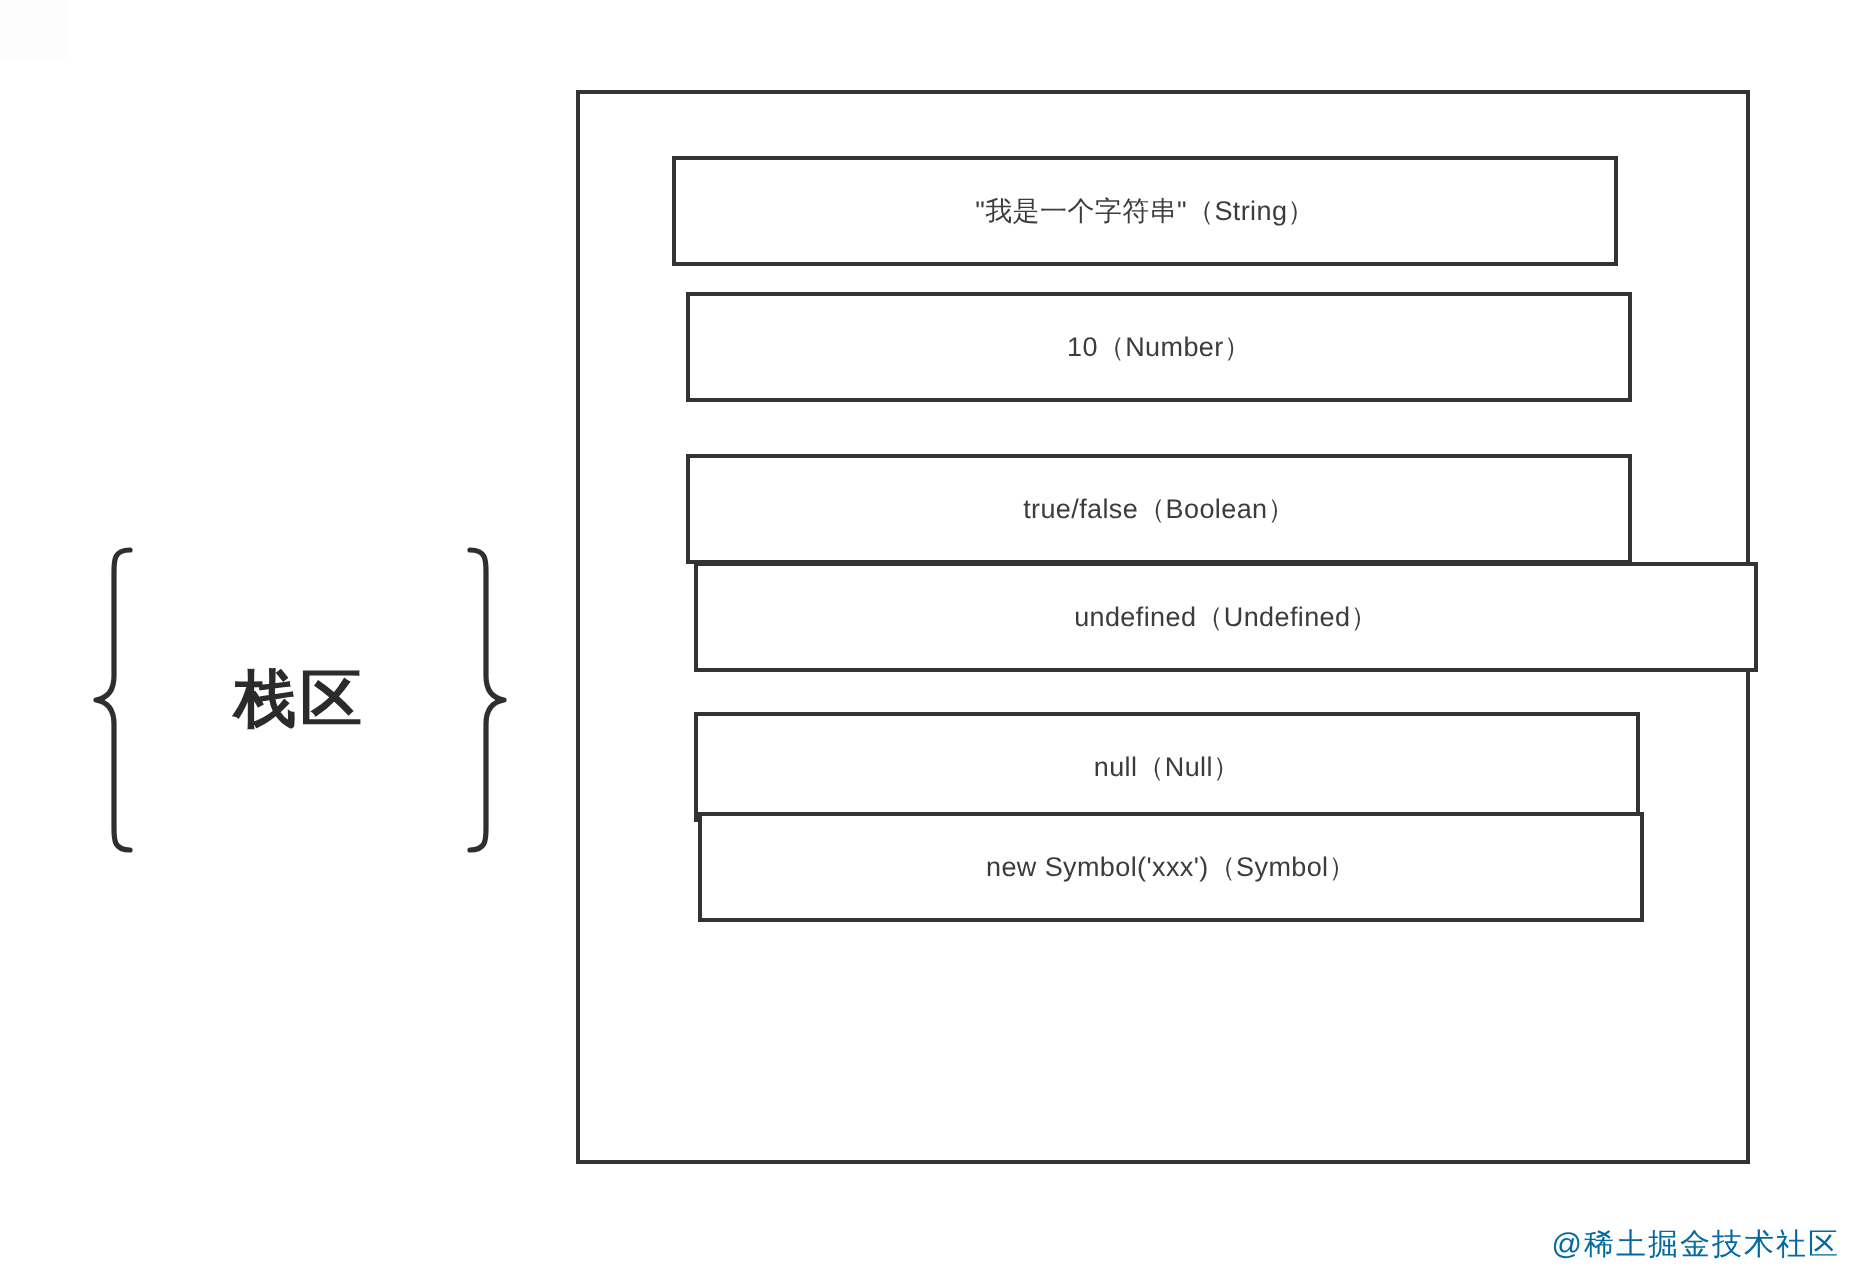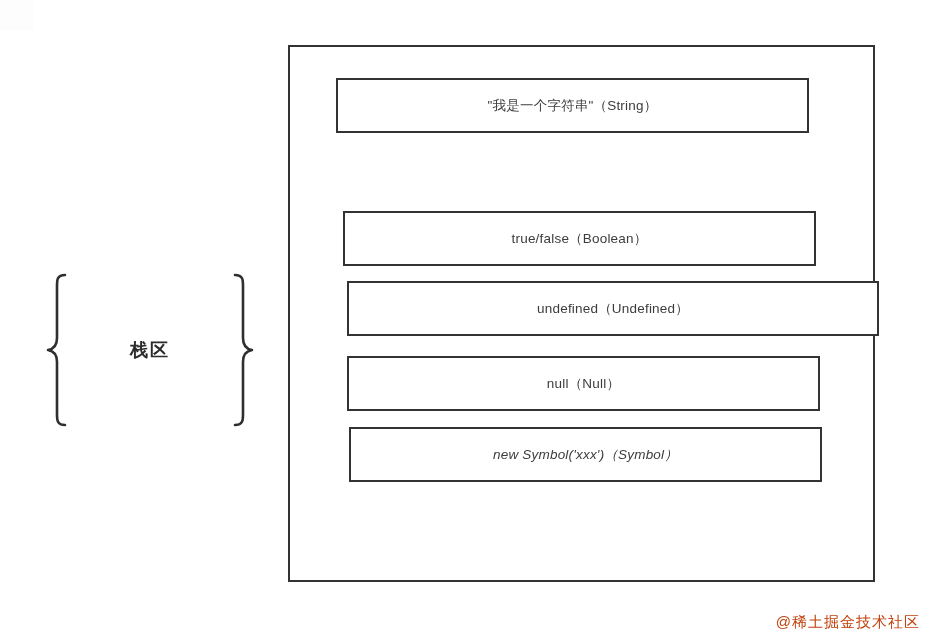--- a/index.html
+++ b/index.html
@@ -54,21 +54,21 @@
 
   .stack-label {
     position: absolute;
     left: 0;
     top: 0;
     width: 212px;
     height: 156px;
     display: flex;
     align-items: center;
     justify-content: center;
-    font-size: 18px;
+    font-size: 31px;
     font-weight: bold;
     letter-spacing: 2px;
     color: #2b2b2b;
   }
 
   
   .stack-container {
     position: absolute;
     left: 288px;
     top: 45px;
@@ -93,33 +93,33 @@
   .value-box .value-text {
     font-size: 13.5px;
     color: #3c3c3c;
     white-space: nowrap;
     letter-spacing: .2px;
   }
 
   
   .row-0 { left:  46px; top:  31px; width: 473px; }
   .row-1 { left:  53px; top:  99px; width: 473px; }
-  .row-2 { left:  53px; top: 164px; width: 473px; }
+  .row-2 { left:  53px; top: 180px; width: 473px; }
   .row-3 { left:  57px; top: 234px; width: 532px; }
   .row-4 { left:  57px; top: 309px; width: 473px; }
-  .row-5 { left:  59px; top: 380px; width: 473px; font-style: italic; }
+  .row-5 { left:  59px; top: 359px; width: 473px; }
   .row-6 { left:  62px; top: 454px; width: 473px; }
 
   
   .watermark {
     position: absolute;
     right: 14px;
     bottom: 12px;
     font-size: 15px;
-    color: #c2410c;
+    color: #0369a1;
     letter-spacing: 1px;
     user-select: none;
   }
 </style>
 </head>
 <body>
 
 <div id="canvas">
 
   <div class="corner-wash"></div>
@@ -140,20 +140,23 @@
 
     <div class="stack-label">栈区</div>
   </div>
 
   <div class="stack-container">
 
     <div class="value-box row-0">
       <span class="value-text">"我是一个字符串"（String）</span>
     </div>
 
+    <div class="value-box row-1">
+      <span class="value-text">10（Number）</span>
+    </div>
 
     <div class="value-box row-2">
       <span class="value-text">true/false（Boolean）</span>
     </div>
 
     <div class="value-box row-3">
       <span class="value-text">undefined（Undefined）</span>
     </div>
 
     <div class="value-box row-4">

